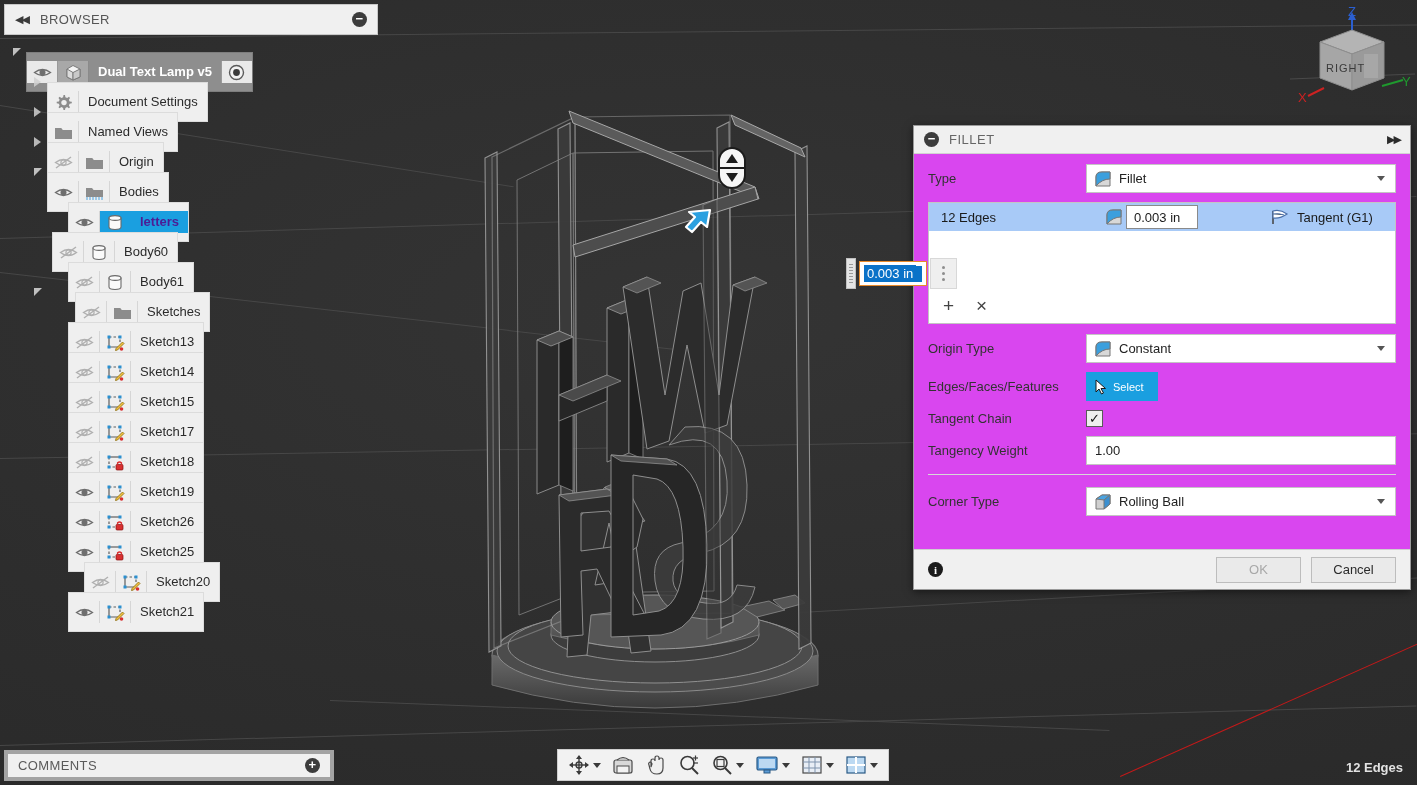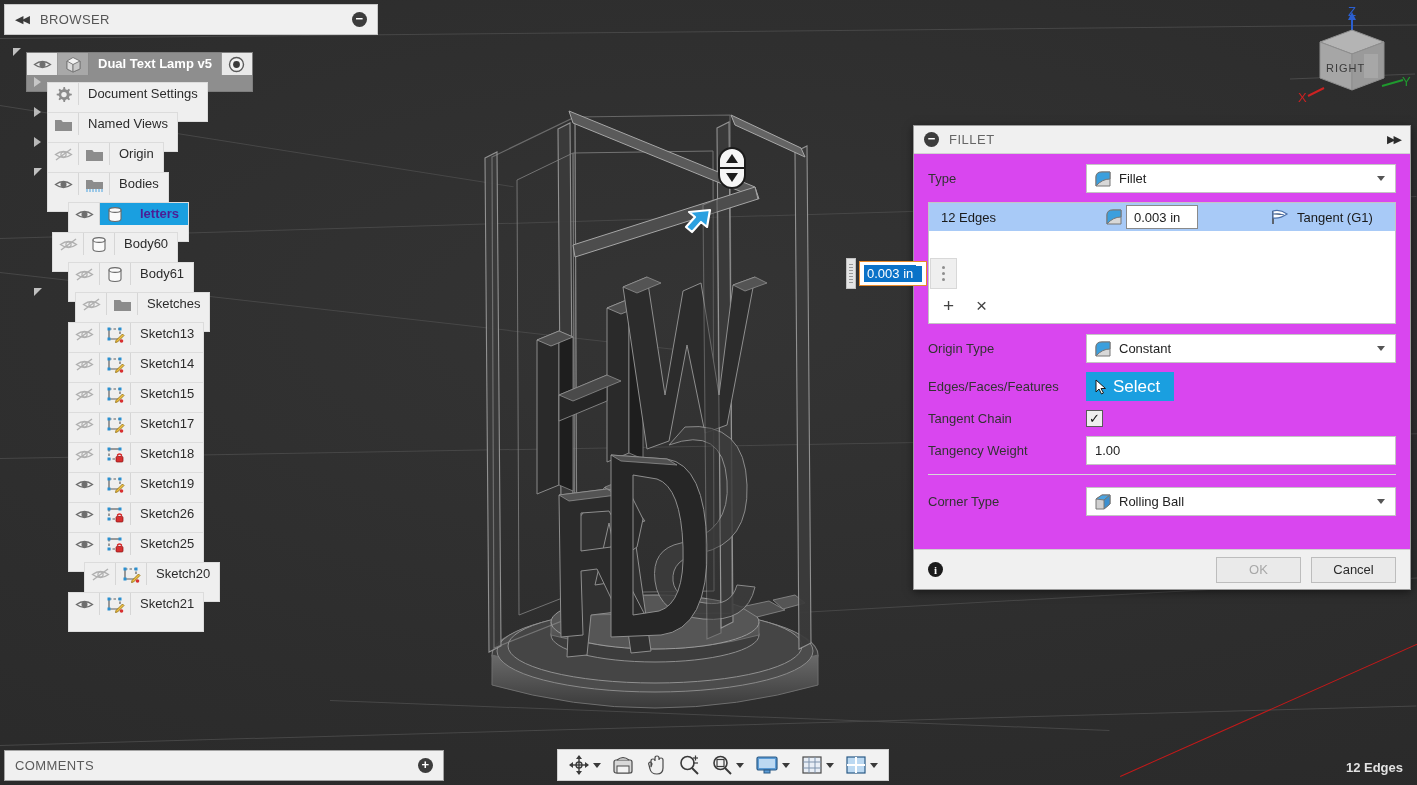--- a/index.html
+++ b/index.html
@@ -44,21 +44,21 @@
   }
   .tri-right{
     width:0;height:0;border-left:7px solid #d0d0d0;
     border-top:5px solid transparent;border-bottom:5px solid transparent;
     opacity:.85;
   }
   .tri-down{
     width:0;height:0;border-top:8px solid #d0d0d0;
     border-right:8px solid transparent; opacity:.9;
   }
-  .rowbox{ display:flex; align-items:flex-start; height:40px; background:#efefef; border:1px solid #dcdcdc;margin-top:40px;}
+  .rowbox{ display:flex; align-items:center; height:40px; background:#efefef; border:1px solid #dcdcdc;margin-top:40px;}
   .vis-cell{ width:31px;height:22px; display:flex;align-items:center;justify-content:center; flex:none;
              border-right:1px solid #d6d6d6; background:#efefef;}
   .icon-cell{ width:31px;height:22px; display:flex;align-items:center;justify-content:center; flex:none;
               border-right:1px solid #d6d6d6; background:#efefef;}
   .label-cell{ padding:0 9px; font-size:13px; color:#2b2b2b; white-space:nowrap; line-height:22px;}
   .rowbox.selected .label-cell{ background:#1a9fe0; color:#4c1d95; font-weight:bold;}
   .rowbox.selected .icon-cell{ background:#1a9fe0; border-right-color:#1a9fe0;}
 
   .root-row .rowbox{ background:#8e8e8e; border-color:#7e7e7e;}
   .root-row .vis-cell{ background:#e9e9e9; border-right:1px solid #9a9a9a;}
@@ -66,22 +66,22 @@
   .root-row .label-cell{ color:#fff; font-weight:bold; font-size:13px;}
   .root-row .radio-cell{ width:31px;height:22px;display:flex;align-items:center;justify-content:center;
                          background:#e9e9e9; border-left:1px solid #9a9a9a;}
 
   
   .eye{ width:18px;height:12px; position:relative;}
   .eye svg{ display:block;}
 
   
   #comments{
-    position:absolute; left:4px; top:750px; width:440px; height:31px;
-    background:#f0f0f0; border:1px solid #a3a3a3;
+    position:absolute; left:4px; top:750px; width:330px; height:31px;
+    background:#f0f0f0; border:4px solid #a3a3a3;
     display:flex;align-items:center; padding:0 10px;
     font-size:13px;color:#5a5a5a; letter-spacing:.4px;
   }
   #comments .title{flex:1;}
 
   
   #fillet{
     position:absolute; left:913px; top:125px; width:498px; height:465px;
     background:#f0f0f0; border:1px solid #9a9a9a;
     box-shadow:0 2px 8px rgba(0,0,0,.5);
@@ -122,21 +122,21 @@
     background:#fff;border:1px solid #8a8a8a; height:24px; padding:0 7px;
     display:flex;align-items:center; font-size:13px; min-width:72px;
   }
   .edgerow .e-cont{ margin-left:72px; display:flex;align-items:center; gap:7px;}
   .list-actions{ position:absolute; left:14px; bottom:8px; display:flex; gap:22px;
                  font-size:19px; color:#444; line-height:1;}
   .list-actions span{ cursor:default;}
   .sep{ height:1px; background:#d8d8d8; margin:6px 0 12px 0;}
   .selbtn{
     background:#1a9fe0; color:#fff; height:29px; display:inline-flex;align-items:center;
-    padding:0 14px 0 8px; font-size:17px; gap:5px;
+    padding:0 14px 0 8px; font-size:11px; gap:5px;
   }
   .checkbox{
     width:17px;height:17px;border:1px solid #5a5a5a;background:#eee;
     display:flex;align-items:center;justify-content:center; font-size:13px;color:#111;
     line-height:1;
   }
   #fillet .footer{
     height:40px; border-top:1px solid #cfcfcf; background:#f0f0f0;
     display:flex;align-items:center; padding:0 14px; gap:10px;
   }

